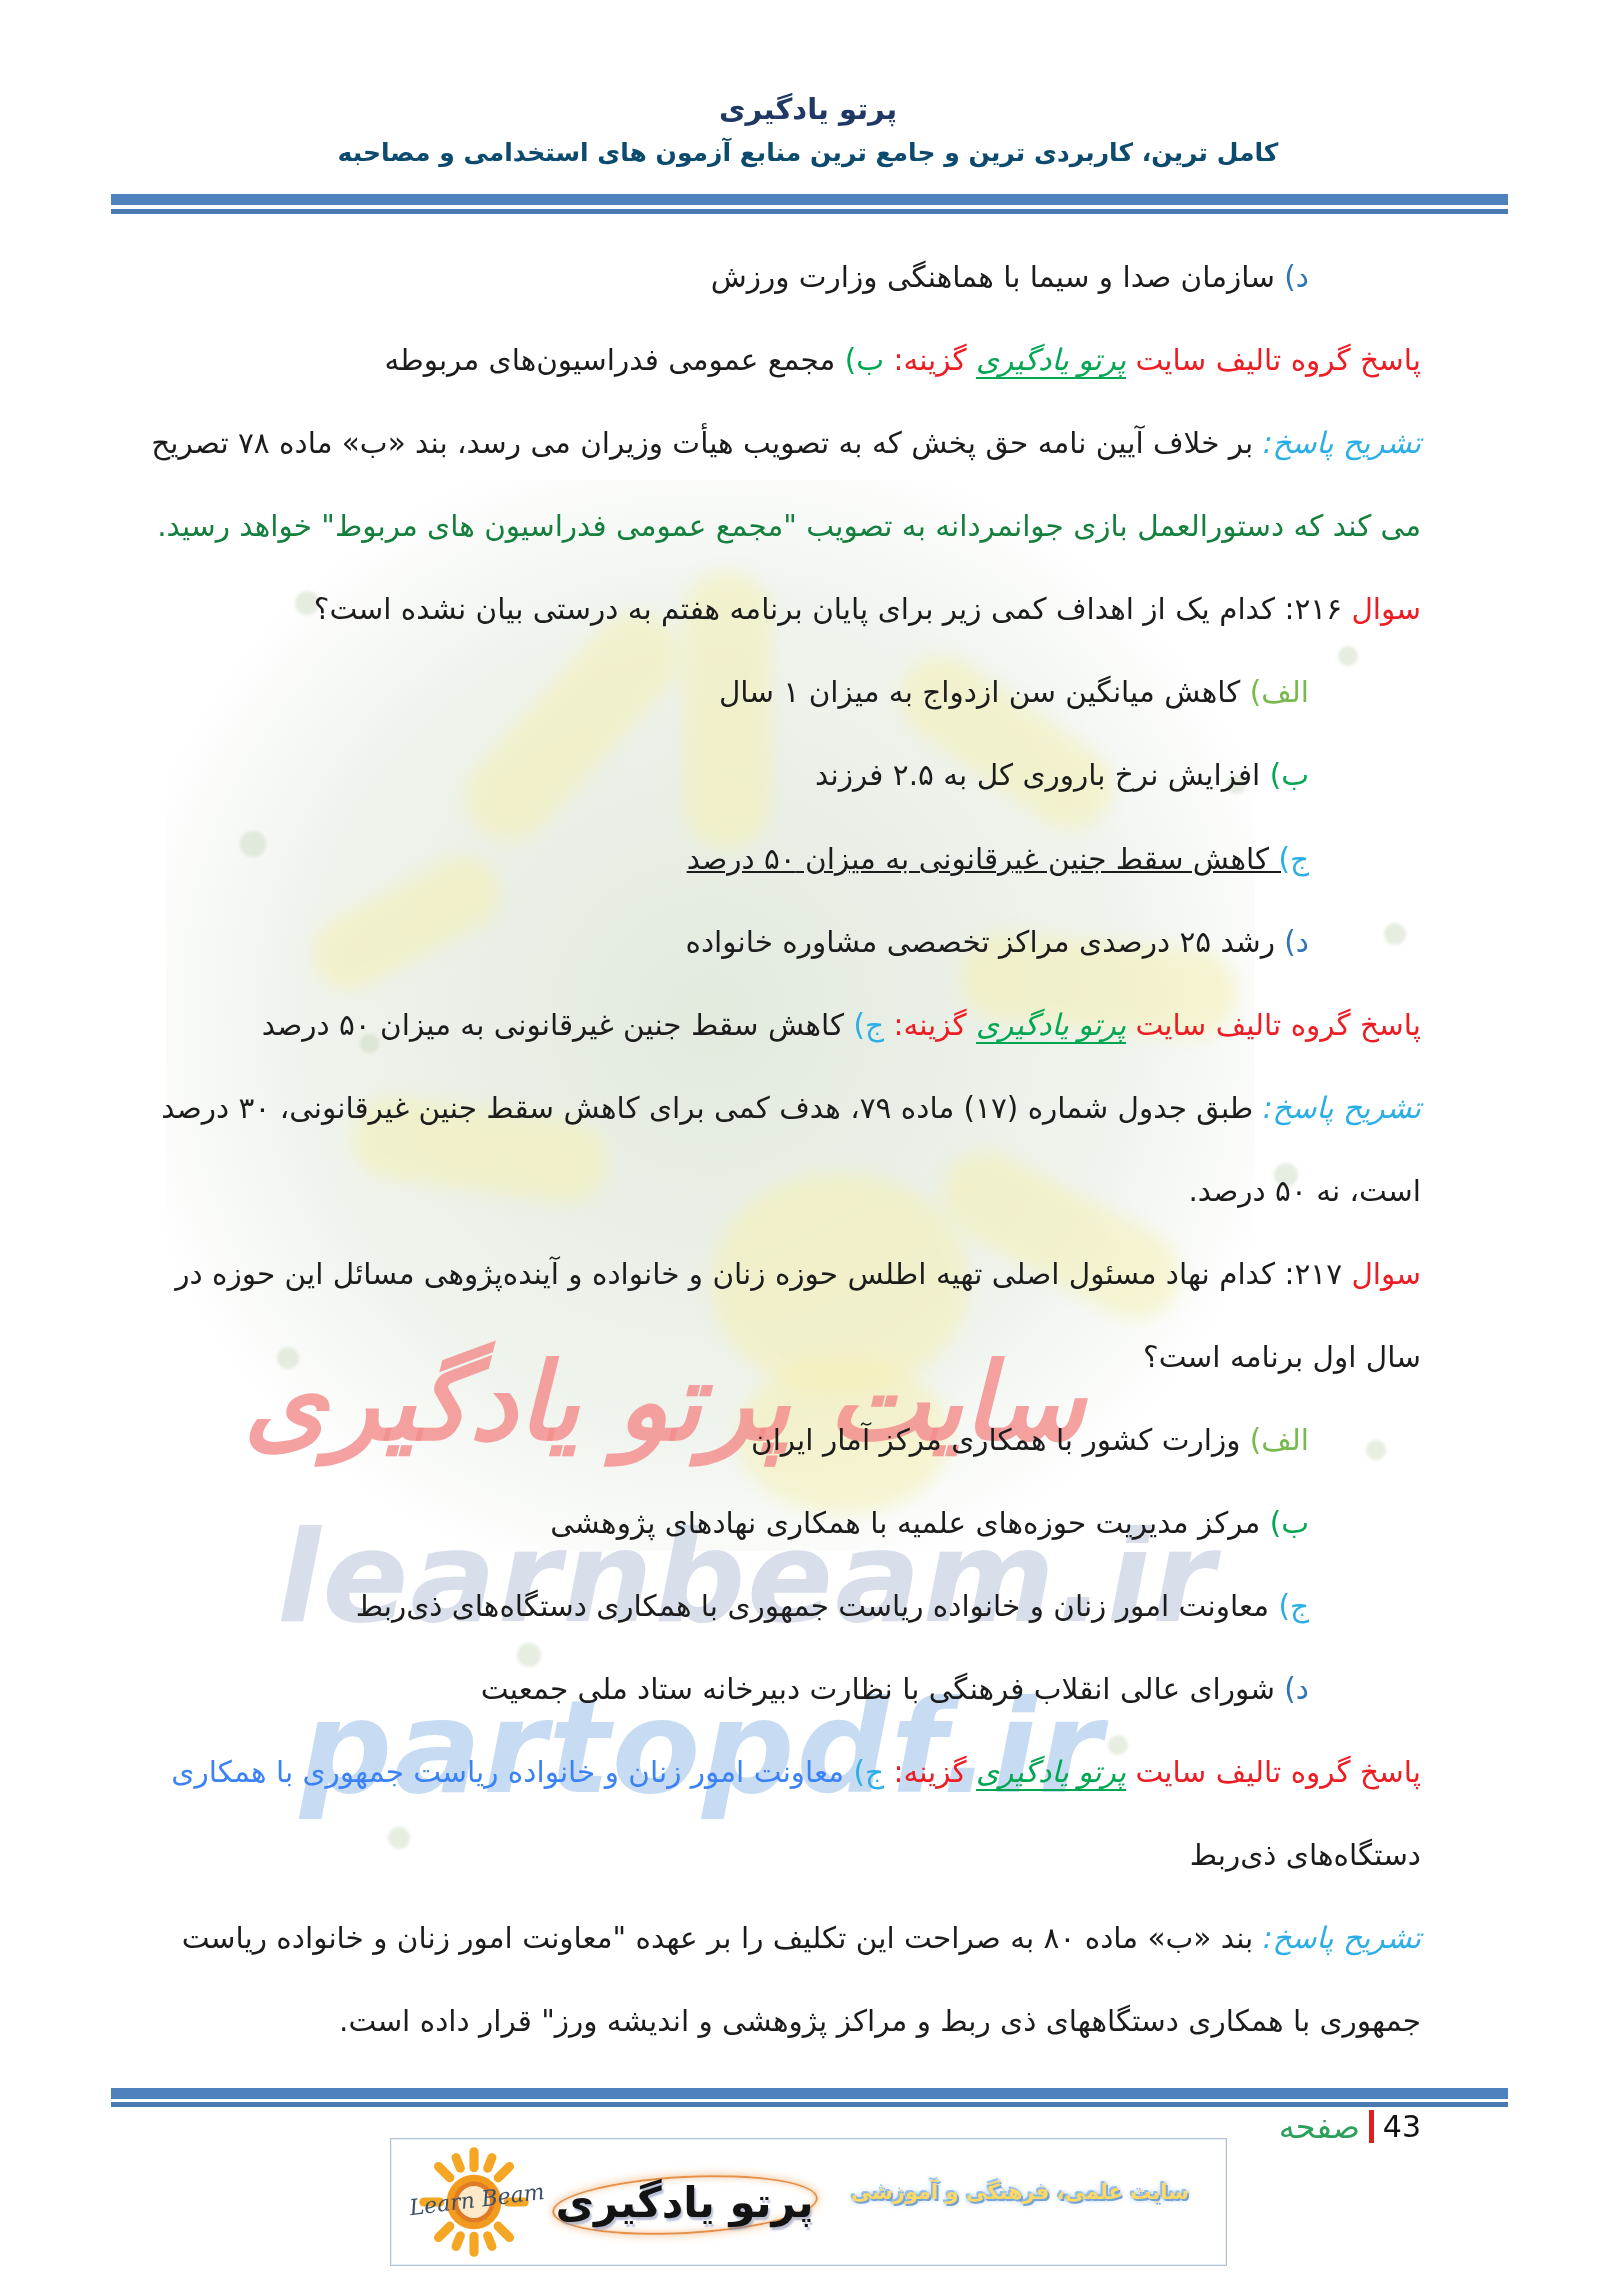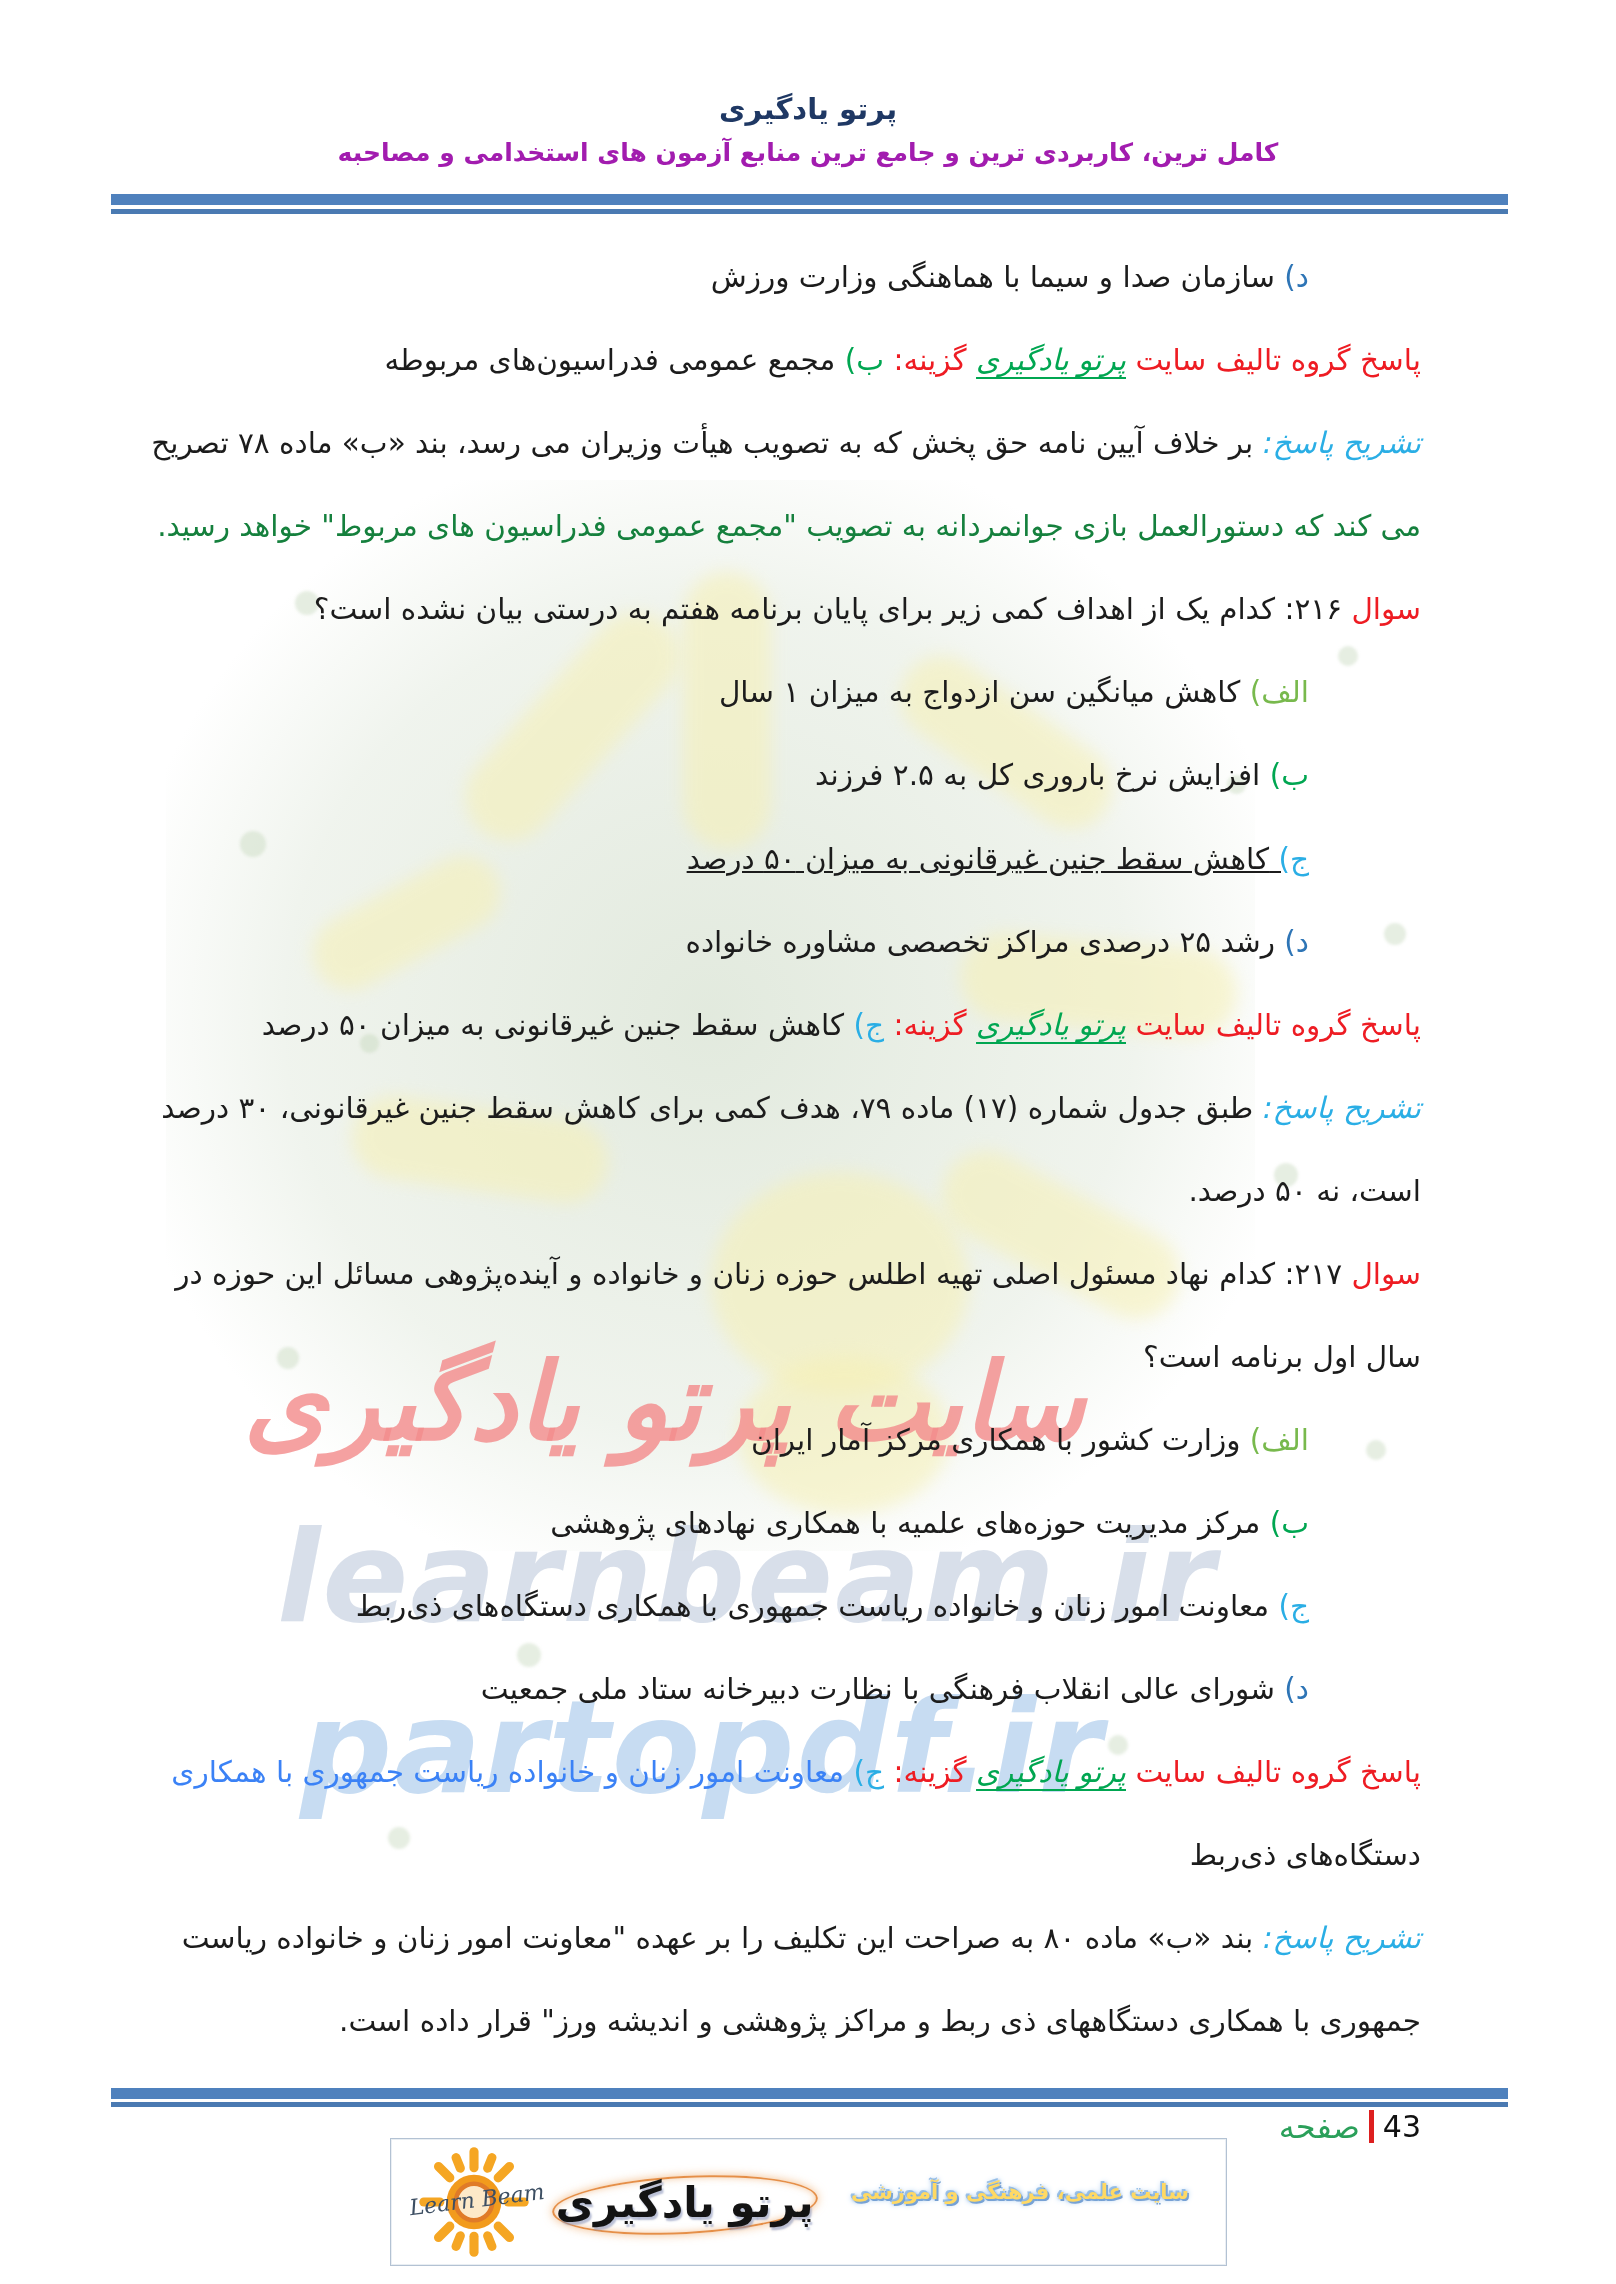--- a/index.html
+++ b/index.html
@@ -18,21 +18,21 @@
   .dot{position:absolute;border-radius:50%;background:rgba(196,214,186,.42);filter:blur(1.8px);}
   
   .wm{position:absolute;z-index:1;white-space:nowrap;font-weight:bold;pointer-events:none;font-style:italic;}
   .wm-pink{top:1340px;right:531px;font-size:107px;color:rgba(243,140,140,.82);direction:rtl;letter-spacing:1.8px;}
   .wm-gray{top:1503px;left:277px;font-size:127px;color:rgba(197,208,224,.68);letter-spacing:1.8px;}
   .wm-blue{top:1672px;left:300px;font-size:129px;color:rgba(183,210,238,.78);letter-spacing:1.8px;}
   
   .site-title{position:absolute;top:92px;left:0;right:0;text-align:center;
     font-size:29px;font-weight:bold;color:#1f3864;z-index:3;direction:rtl;}
   .site-tagline{position:absolute;top:138px;left:0;right:0;text-align:center;
-    font-size:25px;font-weight:bold;color:#a21caf;z-index:3;direction:rtl;}
+    font-size:25px;font-weight:bold;color:#0c4a6e;z-index:3;direction:rtl;}
   .rule{position:absolute;left:111px;right:108px;z-index:3;}
   .rule-band-top{top:194px;height:11px;background:#4f81bd;}
   .rule-thin-top{top:209px;height:4.6px;background:#4a7ab2;}
   .rule-band-bot{top:2088px;height:11px;background:#4f81bd;}
   .rule-thin-bot{top:2102px;height:4.6px;background:#4a7ab2;}
   
   #body-lines{position:absolute;inset:0;z-index:2;}
   .tline{
     position:absolute;right:195px;left:92px;height:78px;line-height:78px;
     direction:rtl;text-align:right;font-size:29.5px;white-space:nowrap;color:#1c1c1c;

